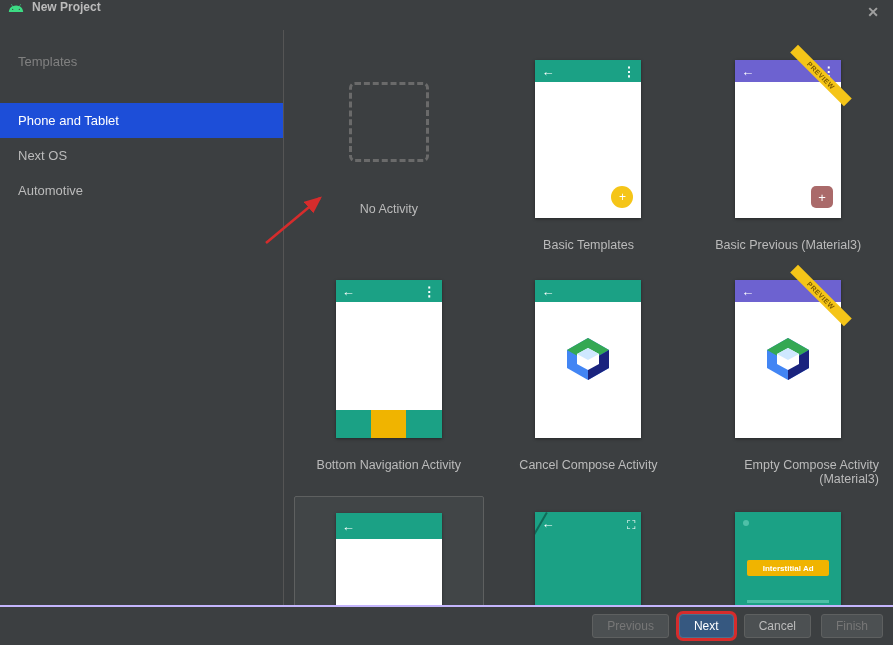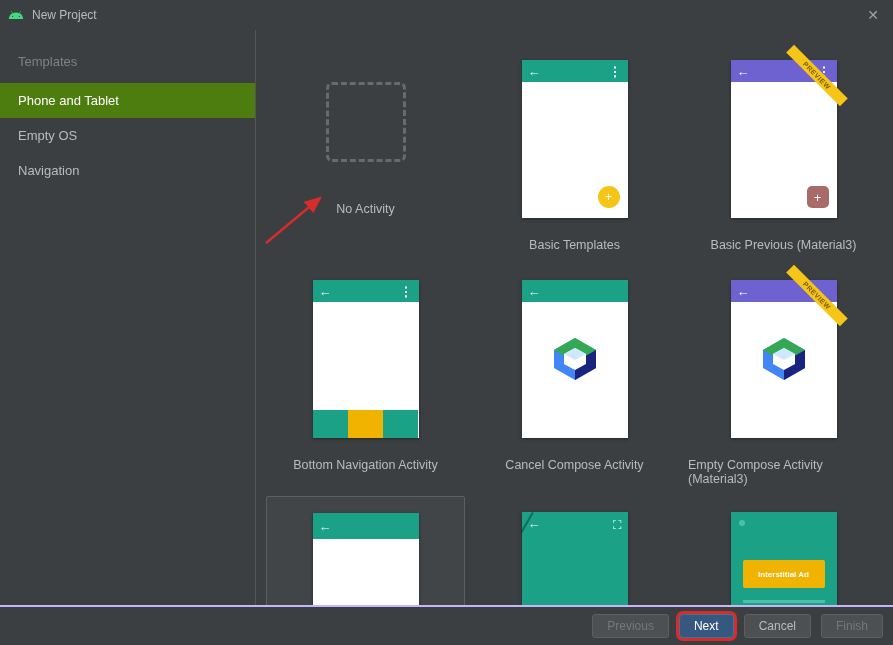--- a/index.html
+++ b/index.html
@@ -8,60 +8,61 @@
     background: #3c3f41;
     font-family: -apple-system, "Segoe UI", Arial, sans-serif;
     color: #bbbbbb;
     font-size: 13px;
     overflow: hidden;
     position: relative;
   }
   .titlebar {
     height: 30px;
     display: flex;
-    align-items: center;
     padding: 0 8px;
     background: #3c3f41;
+    font-weight: bold;
   }
   .titlebar .logo {
     width: 16px; height: 16px;
     margin-right: 8px;
   }
   .titlebar .title { color: #bbbbbb; font-size: 12px; }
   .titlebar .close {
     margin-left: auto;
     color: #a0a0a0;
     font-size: 14px;
     cursor: pointer;
     padding: 4px 6px;
   }
   .main {
     display: flex;
     height: 575px;
   }
   .sidebar {
-    width: 256px;
+    width: 284px;
     border-right: 1px solid #555;
     padding-top: 18px;
   }
   .sidebar-heading {
     padding: 6px 18px 14px 18px;
     color: #808080;
     font-size: 13px;
   }
   .sidebar-item {
     padding: 10px 18px;
     color: #bbbbbb;
     cursor: pointer;
     font-size: 13px;
   }
   .sidebar-item.selected {
-    background: #4d7c0f;
+    background: #1d4ed8;
     color: #ffffff;
     border-right: 3px solid transparent;
+    margin-top: 20px;
   }
   .content {
     flex: 1;
     overflow: hidden;
     padding: 14px 0 0 0;
   }
   .grid {
     display: grid;
     grid-template-columns: repeat(3, 1fr);
     column-gap: 10px;
@@ -93,21 +94,21 @@
     padding: 0 6px;
     justify-content: space-between;
   }
   .thumb .appbar.teal { background: #1ba185; }
   .thumb .appbar.purple { background: #6d62d0; }
   .thumb .appbar .back { color: #fff; font-size: 13px; font-weight: bold;}
   .thumb .appbar .menu { color: #fff; font-size: 13px; font-weight: bold; letter-spacing: 0;}
   .label {
     color: #bbbbbb;
     font-size: 12.5px;
-    text-align: left;
+    text-align: right;
     min-height: 16px;
   }
   
   .dashed-box {
     width: 80px; height: 80px;
     border: 3px dashed #6a6a6a;
     border-radius: 6px;
     margin: 38px auto 0 auto;
   }
   .no-activity-wrap {
@@ -152,21 +153,21 @@
   }
   .botnav div { flex: 1; }
   .botnav .teal { background: #1ba185; }
   .botnav .yellow { background: #f0b400; }
   
   .full-teal { position:absolute; inset:0; background:#1ba185;}
   .diag { position:absolute; left:10%; top:0; width:150%; height:200%; border-left:2px solid #106a58; transform: rotate(30deg); transform-origin: top left;}
   .expand-icon { position:absolute; top:6px; right:6px; color:#fff; font-size:12px;}
   
   .ad-bg { position:absolute; inset:0; background:#1ba185;}
-  .ad-box { position:absolute; left:12px; right:12px; top:48px; height:28px; background:#f0b400; border-radius:2px; display:flex; align-items:center; justify-content:center; color:#fff; font-size:8px; font-weight:bold;}
+  .ad-box { position:absolute; left:12px; right:12px; top:48px; height:16px; background:#f0b400; border-radius:2px; display:flex; align-items:center; justify-content:center; color:#fff; font-size:8px; font-weight:bold;}
   .ad-lines { position:absolute; left:12px; right:12px; top:88px;}
   .ad-lines div { height:3px; background:#4fc0a8; margin-bottom:5px;}
   .ad-dot { position:absolute; top:8px; left:8px; width:6px; height:6px; border-radius:50%; background:#4fc0a8;}
   
   .empty-appbar { height: 26px; background:#1ba185; display:flex; align-items:center; padding:0 6px;}
   .empty-appbar .back{ color:#fff; font-size:13px; font-weight:bold;}
   
   .arrow {
     position: absolute;
     left: 258px; top: 188px;
@@ -215,22 +216,22 @@
     <path fill="#3ddc84" d="M17.6 9.5l1.8-3.1c.1-.2 0-.4-.1-.5-.2-.1-.4 0-.5.1l-1.8 3.2c-1.5-.7-3.1-1-4.9-1s-3.4.4-4.9 1L5.3 6c-.1-.2-.3-.2-.5-.1-.2.1-.2.3-.1.5l1.8 3.1C3.5 11.2 1.5 14.3 1.2 18h21.6c-.3-3.7-2.3-6.8-5.2-8.5zM7 15c-.6 0-1-.4-1-1s.4-1 1-1 1 .4 1 1-.4 1-1 1zm10 0c-.6 0-1-.4-1-1s.4-1 1-1 1 .4 1 1-.4 1-1 1z"></path>
   </svg>
   <span class="title">New Project</span>
   <span class="close">✕</span>
 </div>
 
 <div class="main">
   <div class="sidebar">
     <div class="sidebar-heading">Templates</div>
     <div class="sidebar-item selected"><span>Phone and Tablet</span></div>
-    <div class="sidebar-item"><span>Empty OS</span></div>
-    <div class="sidebar-item"><span>Navigation</span></div>
+    <div class="sidebar-item"><span>Next OS</span></div>
+    <div class="sidebar-item"><span>Automotive</span></div>
   </div>
 
   <div class="content">
     <div class="grid">
 
       <div class="card no-activity-wrap">
         <div style="width:106px;height:158px;display:flex;align-items:flex-start;justify-content:center;">
           <div class="dashed-box"></div>
         </div>
         <div class="label">No Activity</div>

